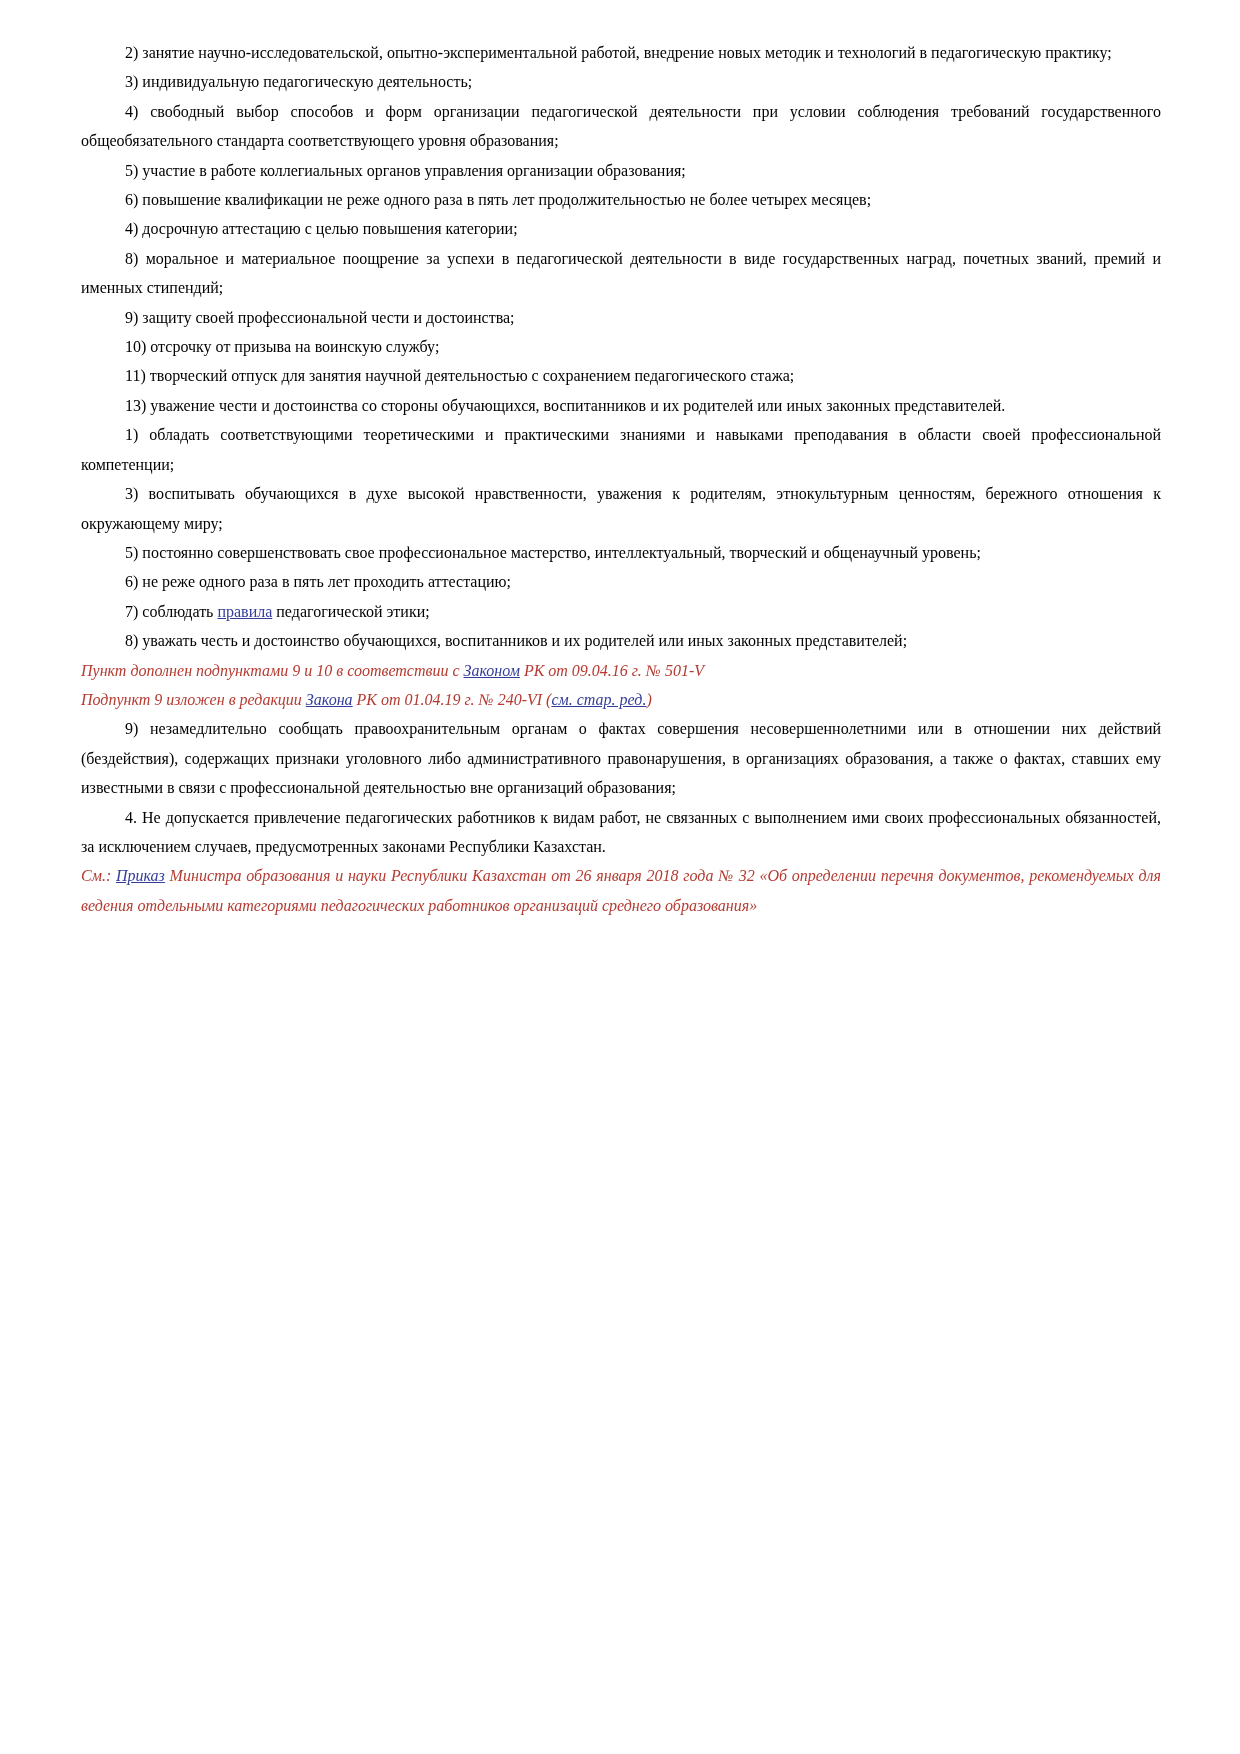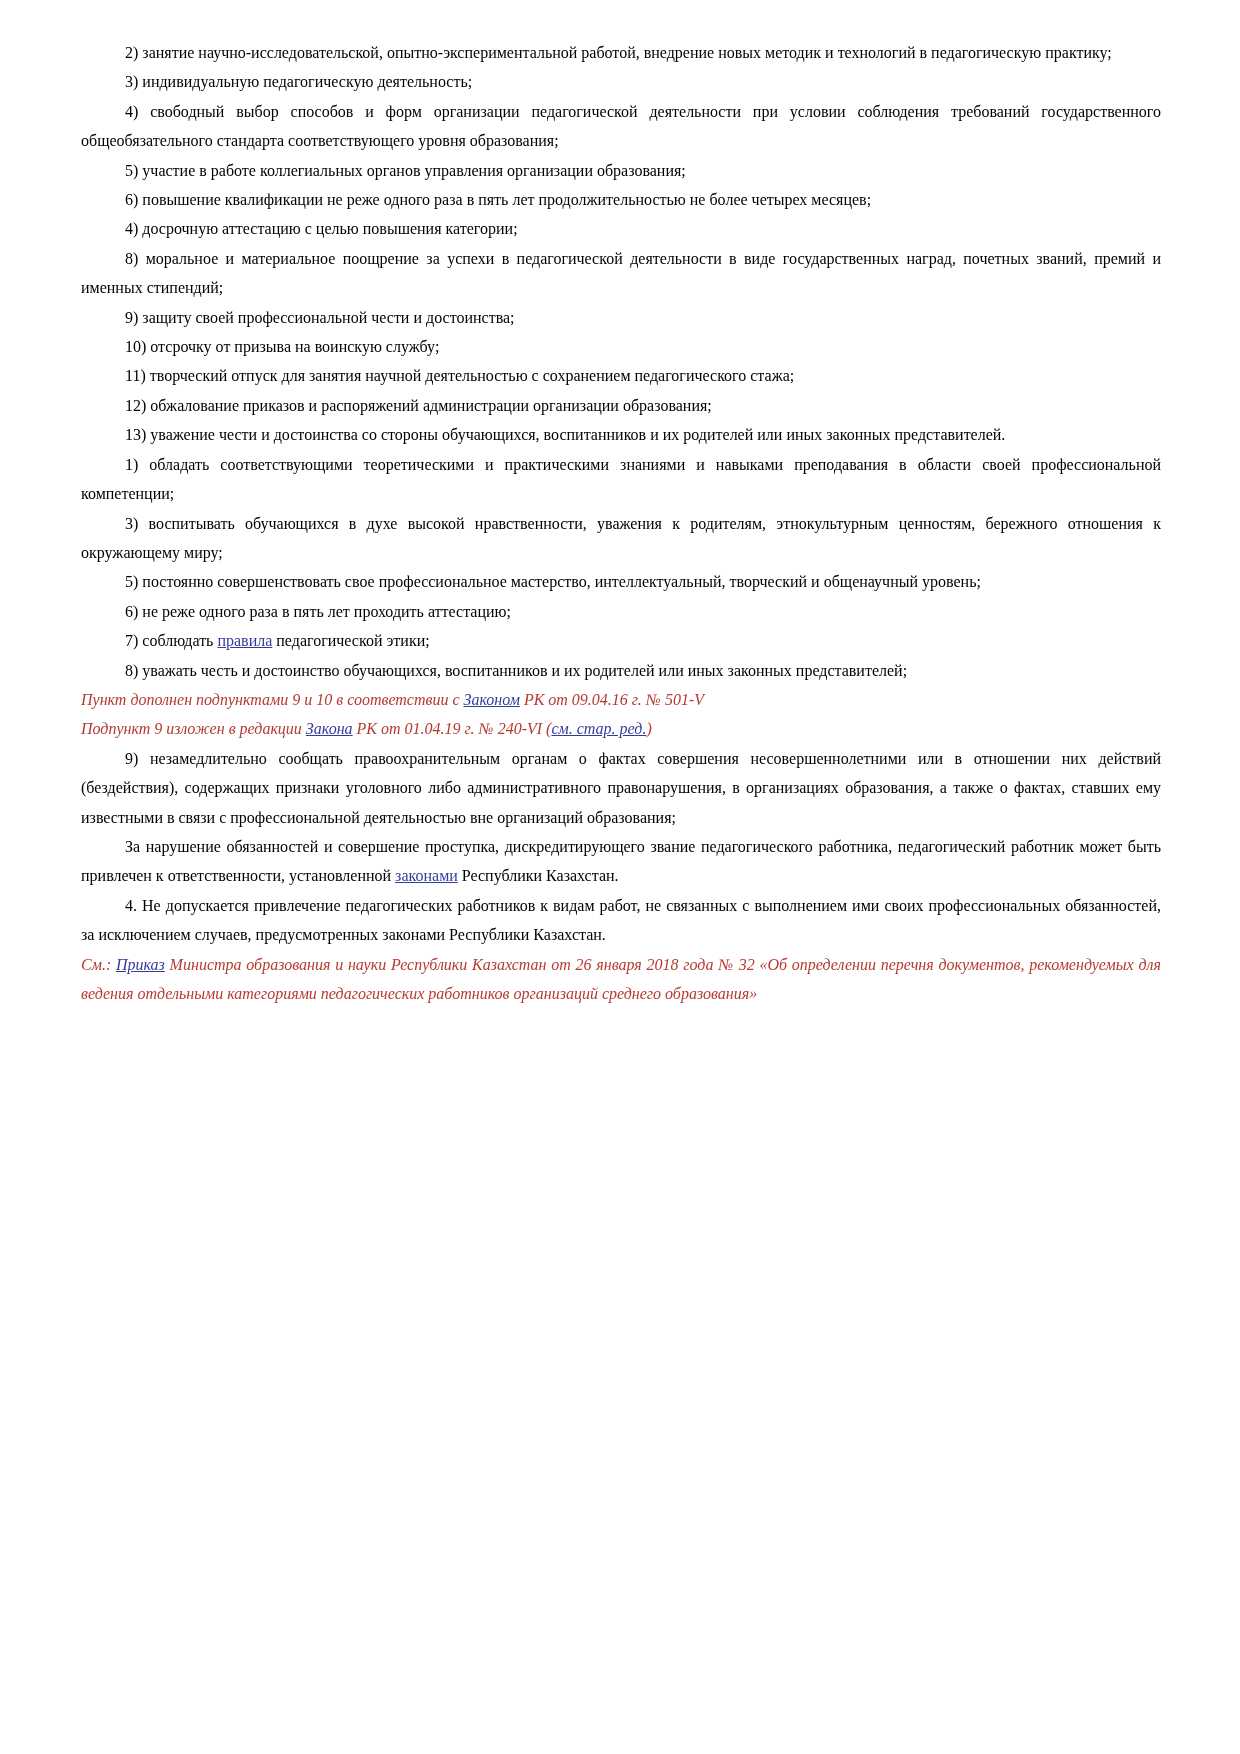--- a/index.html
+++ b/index.html
@@ -54,28 +54,26 @@
       <p class="body"><span>2) занятие научно-исследовательской, опытно-экспериментальной работой, внедрение новых методик и технологий в педагогическую практику;</span></p>
       <p class="body"><span>3) индивидуальную педагогическую деятельность;</span></p>
       <p class="body"><span>4) свободный выбор способов и форм организации педагогической деятельности при условии соблюдения требований государственного общеобязательного стандарта соответствующего уровня образования;</span></p>
       <p class="body"><span>5) участие в работе коллегиальных органов управления организации образования;</span></p>
       <p class="body"><span>6) повышение квалификации не реже одного раза в пять лет продолжительностью не более четырех месяцев;</span></p>
       <p class="body"><span>4) досрочную аттестацию с целью повышения категории;</span></p>
       <p class="body"><span>8) моральное и материальное поощрение за успехи в педагогической деятельности в виде государственных наград, почетных званий, премий и именных стипендий;</span></p>
       <p class="body"><span>9) защиту своей профессиональной чести и достоинства;</span></p>
       <p class="body"><span>10) отсрочку от призыва на воинскую службу;</span></p>
       <p class="body"><span>11) творческий отпуск для занятия научной деятельностью с сохранением педагогического стажа;</span></p>
-      <p class="body"><span>12) обжалование приказов и распоряжений администрации организации образования;</span></p>
       <p class="body"><span>13) уважение чести и достоинства со стороны обучающихся, воспитанников и их родителей или иных законных представителей.</span></p>
       <p class="body"><span>1) обладать соответствующими теоретическими и практическими знаниями и навыками преподавания в области своей профессиональной компетенции;</span></p>
       <p class="body"><span>3) воспитывать обучающихся в духе высокой нравственности, уважения к родителям, этнокультурным ценностям, бережного отношения к окружающему миру;</span></p>
       <p class="body"><span>5) постоянно совершенствовать свое профессиональное мастерство, интеллектуальный, творческий и общенаучный уровень;</span></p>
       <p class="body"><span>6) не реже одного раза в пять лет проходить аттестацию;</span></p>
       <p class="body"><span>7) соблюдать </span><a class="doc-link" href="#">правила</a><span> педагогической этики;</span></p>
       <p class="body"><span>8) уважать честь и достоинство обучающихся, воспитанников и их родителей или иных законных представителей;</span></p>
       <p class="note"><span>Пункт дополнен подпунктами 9 и 10 в соответствии с </span><a class="doc-link" href="#">Законом</a><span> РК от 09.04.16 г. № 501-V</span></p>
       <p class="note"><span>Подпункт 9 изложен в редакции </span><a class="doc-link" href="#">Закона</a><span> РК от 01.04.19 г. № 240-VI (</span><a class="doc-link" href="#">см. стар. ред.</a><span>)</span></p>
       <p class="body"><span>9) незамедлительно сообщать правоохранительным органам о фактах совершения несовершеннолетними или в отношении них действий (бездействия), содержащих признаки уголовного либо административного правонарушения, в организациях образования, а также о фактах, ставших ему известными в связи с профессиональной деятельностью вне организаций образования;</span></p>
-      <p class="body"><span>За нарушение обязанностей и совершение проступка, дискредитирующего звание педагогического работника, педагогический работник может быть привлечен к ответственности, установленной </span><a class="doc-link" href="#">законами</a><span> Республики Казахстан.</span></p>
       <p class="body"><span>4. Не допускается привлечение педагогических работников к видам работ, не связанных с выполнением ими своих профессиональных обязанностей, за исключением случаев, предусмотренных законами Республики Казахстан.</span></p>
       <p class="note"><span>См.: </span><a class="doc-link" href="#">Приказ</a><span> Министра образования и науки Республики Казахстан от 26 января 2018 года № 32 «Об определении перечня документов, рекомендуемых для ведения отдельными категориями педагогических работников организаций среднего образования»</span></p>
     </main>
 </div>
 
 </body></html>

